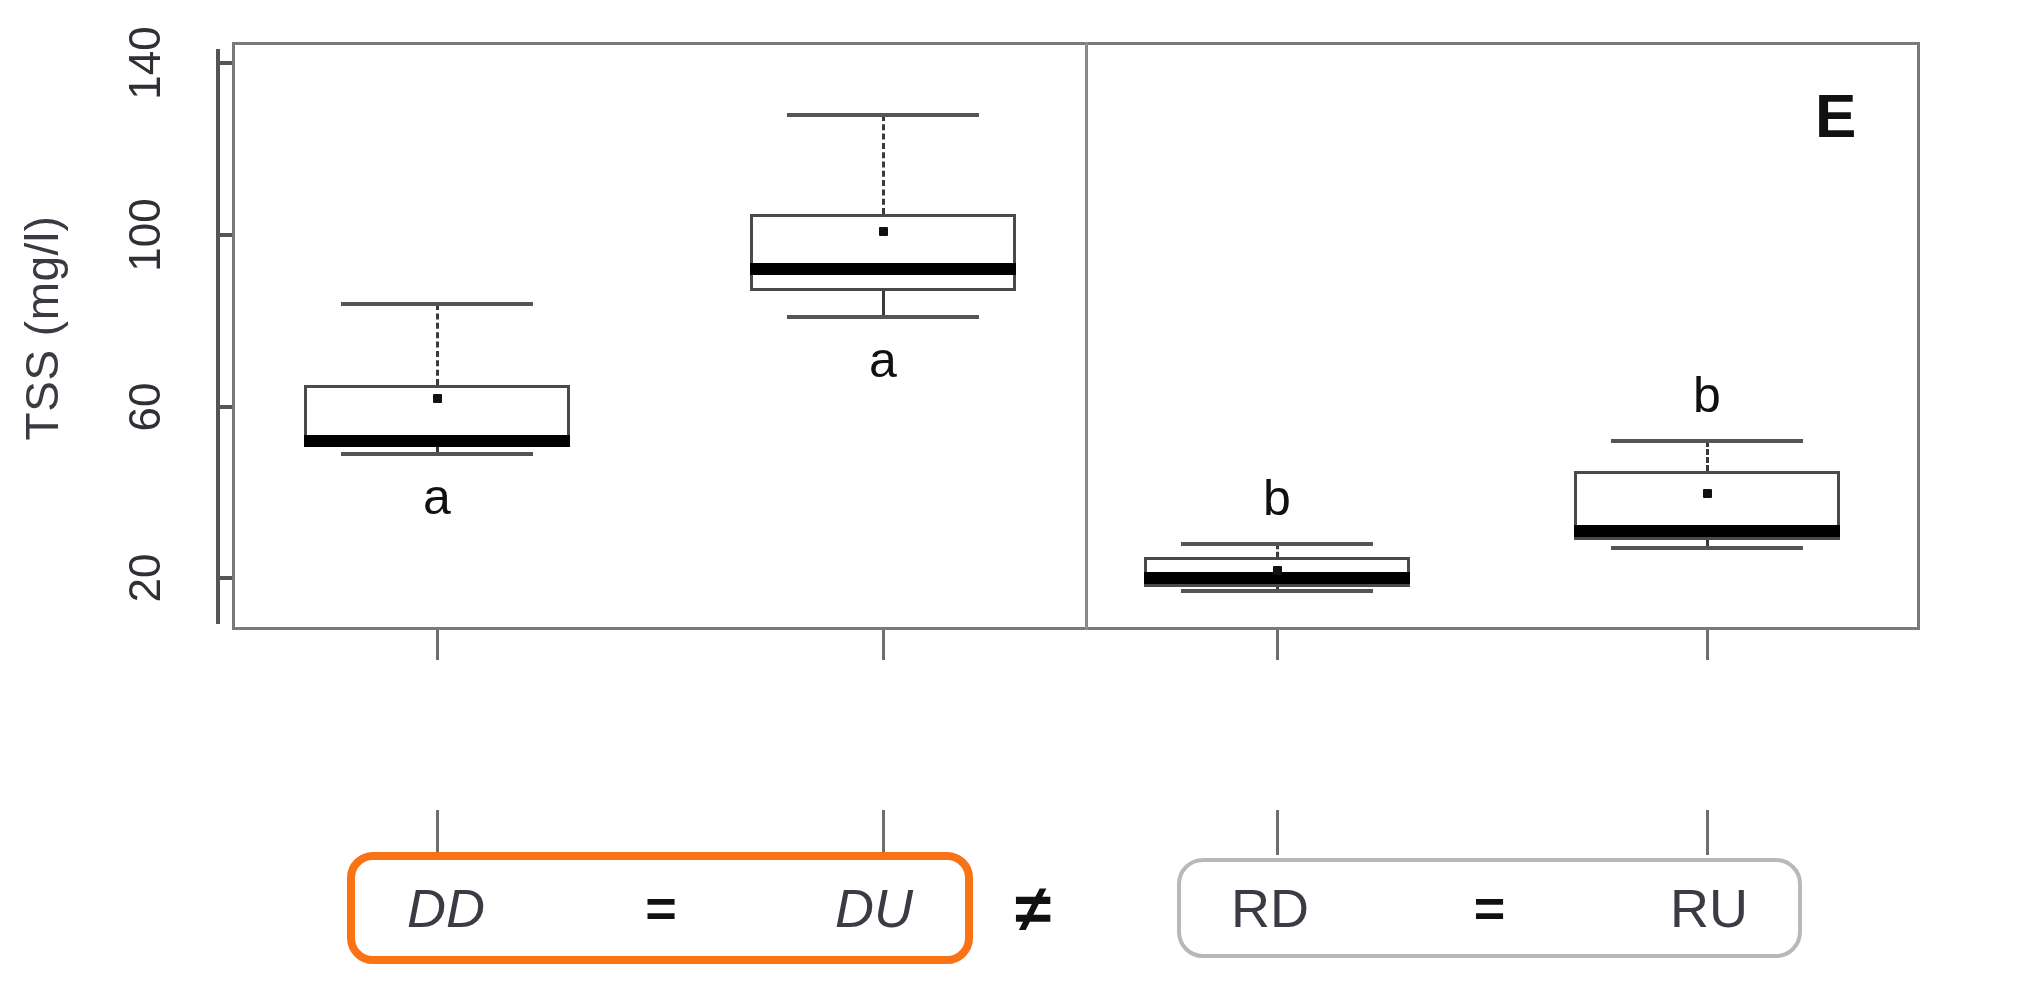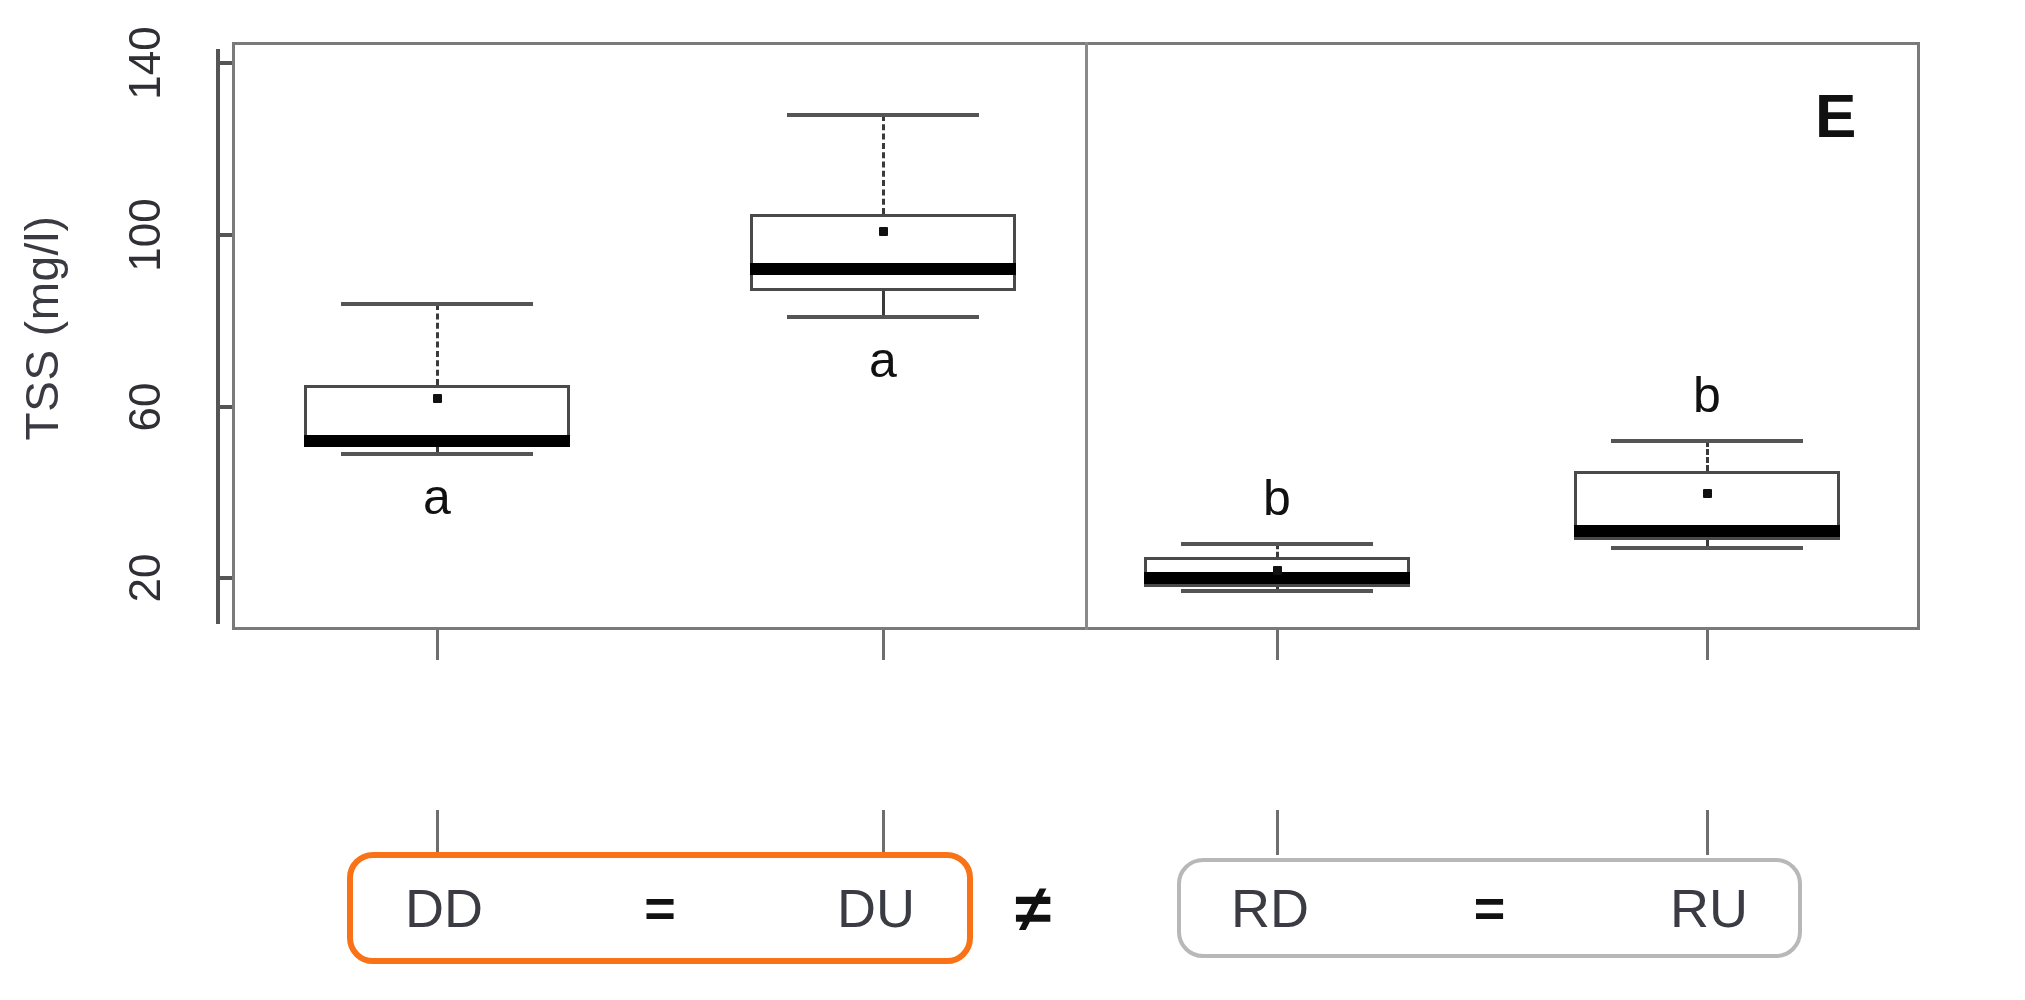--- a/index.html
+++ b/index.html
@@ -41,21 +41,21 @@
   .sig-letter{position:absolute;font-size:50px;color:#111;text-align:center;}
 
   
   .xtick{position:absolute;width:3px;background:#6e6e6e;}
 
   
   .grp{
     position:absolute;box-sizing:border-box;border-radius:26px;background:#fff;
     display:flex;align-items:center;justify-content:space-between;
   }
-  .grp.dark{border:6px solid #f97316;}
+  .grp.dark{border:8px solid #f97316;font-style:italic;}
   .grp.light{border:4px solid #b8b8b8;}
   .grp-lbl{font-size:54px;color:#3b3b44;padding:0 0;flex:0 0 auto;}
   .grp-op{font-size:54px;font-weight:bold;color:#111;flex:0 0 auto;}
   #neq{position:absolute;font-size:66px;font-weight:bold;color:#111;}
 </style>
 </head>
 <body>
 
 <div id="stage">
 

